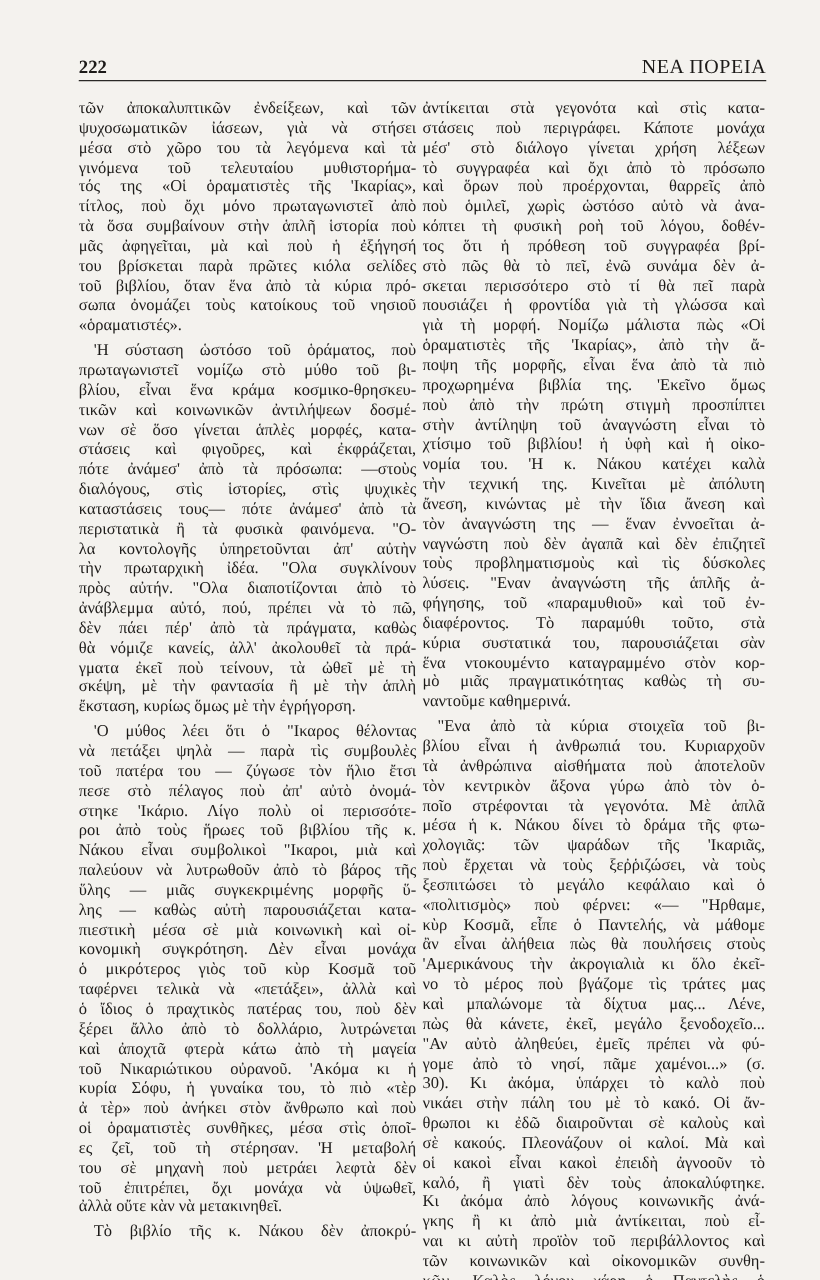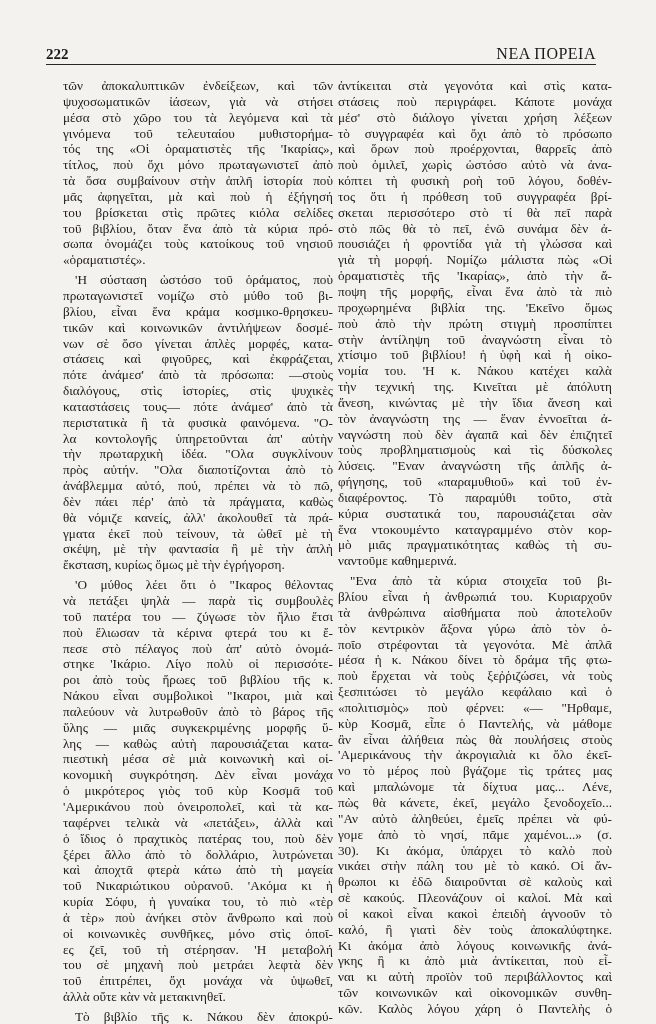--- a/index.html
+++ b/index.html
@@ -4,21 +4,21 @@
 <style>
   html, body { margin: 0; padding: 0; }
   body {
     width: 656px; height: 1024px; overflow: hidden;
     background: #f4f2ee;
     font-family: "DejaVu Serif", "Liberation Serif", serif;
     color: #1c1a18;
   }
   .page { position: relative; width: 656px; height: 1024px; }
   .header {
-    position: absolute; left: 46px; top: 44px; width: 550px; height: 20px;
+    position: absolute; left: 63px; top: 44px; width: 550px; height: 20px;
     border-bottom: 1.5px solid #2a2826;
   }
   .page-number {
     position: absolute; left: 0; top: 2px;
     font-family: "Liberation Serif", serif; font-weight: bold; font-size: 15px;
   }
   .journal-title {
     position: absolute; right: 0; top: 1px;
     font-family: "Liberation Serif", serif; font-size: 16px; letter-spacing: 0.5px;
   }
@@ -48,21 +48,21 @@
 
   <div class="column col-left" id="col-left">
       <span class="line">τῶν ἀποκαλυπτικῶν ἐνδείξεων, καὶ τῶν</span>
       <span class="line">ψυχοσωματικῶν ἰάσεων, γιὰ νὰ στήσει</span>
       <span class="line">μέσα στὸ χῶρο του τὰ λεγόμενα καὶ τὰ</span>
       <span class="line">γινόμενα τοῦ τελευταίου μυθιστορήμα-</span>
       <span class="line">τός της «Οἱ ὁραματιστὲς τῆς 'Ικαρίας»,</span>
       <span class="line">τίτλος, ποὺ ὄχι μόνο πρωταγωνιστεῖ ἀπὸ</span>
       <span class="line">τὰ ὅσα συμβαίνουν στὴν ἁπλῆ ἱστορία ποὺ</span>
       <span class="line">μᾶς ἀφηγεῖται, μὰ καὶ ποὺ ἡ ἐξήγησή</span>
-      <span class="line">του βρίσκεται στὶς πρῶτες κιόλα σελίδες</span>
+      <span class="line">του βρίσκεται παρὰ πρῶτες κιόλα σελίδες</span>
       <span class="line">τοῦ βιβλίου, ὅταν ἕνα ἀπὸ τὰ κύρια πρό-</span>
       <span class="line">σωπα ὀνομάζει τοὺς κατοίκους τοῦ νησιοῦ</span>
       <span class="line last">«ὁραματιστές».</span>
       <span class="gap"></span>
       <span class="line indent">'Η σύσταση ὡστόσο τοῦ ὁράματος, ποὺ</span>
       <span class="line">πρωταγωνιστεῖ νομίζω στὸ μύθο τοῦ βι-</span>
       <span class="line">βλίου, εἶναι ἕνα κράμα κοσμικο-θρησκευ-</span>
       <span class="line">τικῶν καὶ κοινωνικῶν ἀντιλήψεων δοσμέ-</span>
       <span class="line">νων σὲ ὅσο γίνεται ἁπλὲς μορφές, κατα-</span>
       <span class="line">στάσεις καὶ φιγοῦρες, καὶ ἐκφράζεται,</span>
@@ -76,58 +76,56 @@
       <span class="line">ἀνάβλεμμα αὐτό, πού, πρέπει νὰ τὸ πῶ,</span>
       <span class="line">δὲν πάει πέρ' ἀπὸ τὰ πράγματα, καθὼς</span>
       <span class="line">θὰ νόμιζε κανείς, ἀλλ' ἀκολουθεῖ τὰ πρά-</span>
       <span class="line">γματα ἐκεῖ ποὺ τείνουν, τὰ ὠθεῖ μὲ τὴ</span>
       <span class="line">σκέψη, μὲ τὴν φαντασία ἢ μὲ τὴν ἁπλὴ</span>
       <span class="line last">ἔκσταση, κυρίως ὅμως μὲ τὴν ἐγρήγορση.</span>
       <span class="gap"></span>
       <span class="line indent">'Ο μύθος λέει ὅτι ὁ "Ικαρος θέλοντας</span>
       <span class="line">νὰ πετάξει ψηλὰ — παρὰ τὶς συμβουλὲς</span>
       <span class="line">τοῦ πατέρα του — ζύγωσε τὸν ἥλιο ἔτσι</span>
-      <span class="line">ποὺ ἔλιωσαν τὰ κέρινα φτερά του κι ἔ-</span>
       <span class="line">πεσε στὸ πέλαγος ποὺ ἀπ' αὐτὸ ὀνομά-</span>
       <span class="line">στηκε 'Ικάριο. Λίγο πολὺ οἱ περισσότε-</span>
       <span class="line">ροι ἀπὸ τοὺς ἥρωες τοῦ βιβλίου τῆς κ.</span>
       <span class="line">Νάκου εἶναι συμβολικοὶ "Ικαροι, μιὰ καὶ</span>
       <span class="line">παλεύουν νὰ λυτρωθοῦν ἀπὸ τὸ βάρος τῆς</span>
       <span class="line">ὕλης — μιᾶς συγκεκριμένης μορφῆς ὕ-</span>
       <span class="line">λης — καθὼς αὐτὴ παρουσιάζεται κατα-</span>
       <span class="line">πιεστικὴ μέσα σὲ μιὰ κοινωνικὴ καὶ οἰ-</span>
       <span class="line">κονομικὴ συγκρότηση. Δὲν εἶναι μονάχα</span>
       <span class="line">ὁ μικρότερος γιὸς τοῦ κὺρ Κοσμᾶ τοῦ</span>
-      <span class="line">'Αμερικάνου ποὺ ὀνειροπολεῖ, καὶ τὰ κα-</span>
       <span class="line">ταφέρνει τελικὰ νὰ «πετάξει», ἀλλὰ καὶ</span>
       <span class="line">ὁ ἴδιος ὁ πραχτικὸς πατέρας του, ποὺ δὲν</span>
       <span class="line">ξέρει ἄλλο ἀπὸ τὸ δολλάριο, λυτρώνεται</span>
       <span class="line">καὶ ἀποχτᾶ φτερὰ κάτω ἀπὸ τὴ μαγεία</span>
       <span class="line">τοῦ Νικαριώτικου οὐρανοῦ. 'Ακόμα κι ἡ</span>
       <span class="line">κυρία Σόφυ, ἡ γυναίκα του, τὸ πιὸ «τὲρ</span>
       <span class="line">ἀ τὲρ» ποὺ ἀνήκει στὸν ἄνθρωπο καὶ ποὺ</span>
-      <span class="line">οἱ κοινωνικὲς συνθῆκες, μόνο στὶς ὁποῖ-</span>
+      <span class="line">οἱ ὁραματιστὲς συνθῆκες, μέσα στὶς ὁποῖ-</span>
       <span class="line">ες ζεῖ, τοῦ τὴ στέρησαν. 'Η μεταβολή</span>
       <span class="line">του σὲ μηχανὴ ποὺ μετράει λεφτὰ δὲν</span>
       <span class="line">τοῦ ἐπιτρέπει, ὄχι μονάχα νὰ ὑψωθεῖ,</span>
       <span class="line last">ἀλλὰ οὔτε κὰν νὰ μετακινηθεῖ.</span>
       <span class="gap"></span>
       <span class="line indent">Τὸ βιβλίο τῆς κ. Νάκου δὲν ἀποκρύ-</span>
     </div>
   <div class="column col-right" id="col-right">
       <span class="line">ἀντίκειται στὰ γεγονότα καὶ στὶς κατα-</span>
       <span class="line">στάσεις ποὺ περιγράφει. Κάποτε μονάχα</span>
       <span class="line">μέσ' στὸ διάλογο γίνεται χρήση λέξεων</span>
       <span class="line">τὸ συγγραφέα καὶ ὄχι ἀπὸ τὸ πρόσωπο</span>
       <span class="line">καὶ ὅρων ποὺ προέρχονται, θαρρεῖς ἀπὸ</span>
       <span class="line">ποὺ ὁμιλεῖ, χωρὶς ὡστόσο αὐτὸ νὰ ἀνα-</span>
       <span class="line">κόπτει τὴ φυσικὴ ροὴ τοῦ λόγου, δοθέν-</span>
       <span class="line">τος ὅτι ἡ πρόθεση τοῦ συγγραφέα βρί-</span>
+      <span class="line">στὸ πῶς θὰ τὸ πεῖ, ἐνῶ συνάμα δὲν ἀ-</span>
       <span class="line">σκεται περισσότερο στὸ τί θὰ πεῖ παρὰ</span>
-      <span class="line">στὸ πῶς θὰ τὸ πεῖ, ἐνῶ συνάμα δὲν ἀ-</span>
       <span class="line">πουσιάζει ἡ φροντίδα γιὰ τὴ γλώσσα καὶ</span>
       <span class="line">γιὰ τὴ μορφή. Νομίζω μάλιστα πὼς «Οἱ</span>
       <span class="line">ὁραματιστὲς τῆς 'Ικαρίας», ἀπὸ τὴν ἄ-</span>
       <span class="line">ποψη τῆς μορφῆς, εἶναι ἕνα ἀπὸ τὰ πιὸ</span>
       <span class="line">προχωρημένα βιβλία της. 'Εκεῖνο ὅμως</span>
       <span class="line">ποὺ ἀπὸ τὴν πρώτη στιγμὴ προσπίπτει</span>
       <span class="line">στὴν ἀντίληψη τοῦ ἀναγνώστη εἶναι τὸ</span>
       <span class="line">χτίσιμο τοῦ βιβλίου! ἡ ὑφὴ καὶ ἡ οἰκο-</span>
       <span class="line">νομία του. 'Η κ. Νάκου κατέχει καλὰ</span>
       <span class="line">τὴν τεχνική της. Κινεῖται μὲ ἀπόλυτη</span>
@@ -142,20 +140,21 @@
       <span class="line">ἕνα ντοκουμέντο καταγραμμένο στὸν κορ-</span>
       <span class="line">μὸ μιᾶς πραγματικότητας καθὼς τὴ συ-</span>
       <span class="line last">ναντοῦμε καθημερινά.</span>
       <span class="gap"></span>
       <span class="line indent">"Ενα ἀπὸ τὰ κύρια στοιχεῖα τοῦ βι-</span>
       <span class="line">βλίου εἶναι ἡ ἀνθρωπιά του. Κυριαρχοῦν</span>
       <span class="line">τὰ ἀνθρώπινα αἰσθήματα ποὺ ἀποτελοῦν</span>
       <span class="line">τὸν κεντρικὸν ἄξονα γύρω ἀπὸ τὸν ὁ-</span>
       <span class="line">ποῖο στρέφονται τὰ γεγονότα. Μὲ ἁπλᾶ</span>
       <span class="line">μέσα ἡ κ. Νάκου δίνει τὸ δράμα τῆς φτω-</span>
+      <span class="line">χολογιᾶς: τῶν ψαράδων τῆς 'Ικαριᾶς,</span>
       <span class="line">ποὺ ἔρχεται νὰ τοὺς ξεῤῥιζώσει, νὰ τοὺς</span>
       <span class="line">ξεσπιτώσει τὸ μεγάλο κεφάλαιο καὶ ὁ</span>
       <span class="line">«πολιτισμὸς» ποὺ φέρνει: «— "Ηρθαμε,</span>
       <span class="line">κὺρ Κοσμᾶ, εἶπε ὁ Παντελής, νὰ μάθομε</span>
       <span class="line">ἂν εἶναι ἀλήθεια πὼς θὰ πουλήσεις στοὺς</span>
       <span class="line">'Αμερικάνους τὴν ἀκρογιαλιὰ κι ὅλο ἐκεῖ-</span>
       <span class="line">νο τὸ μέρος ποὺ βγάζομε τὶς τράτες μας</span>
       <span class="line">καὶ μπαλώνομε τὰ δίχτυα μας... Λένε,</span>
       <span class="line">πὼς θὰ κάνετε, ἐκεῖ, μεγάλο ξενοδοχεῖο...</span>
       <span class="line">"Αν αὐτὸ ἀληθεύει, ἐμεῖς πρέπει νὰ φύ-</span>

